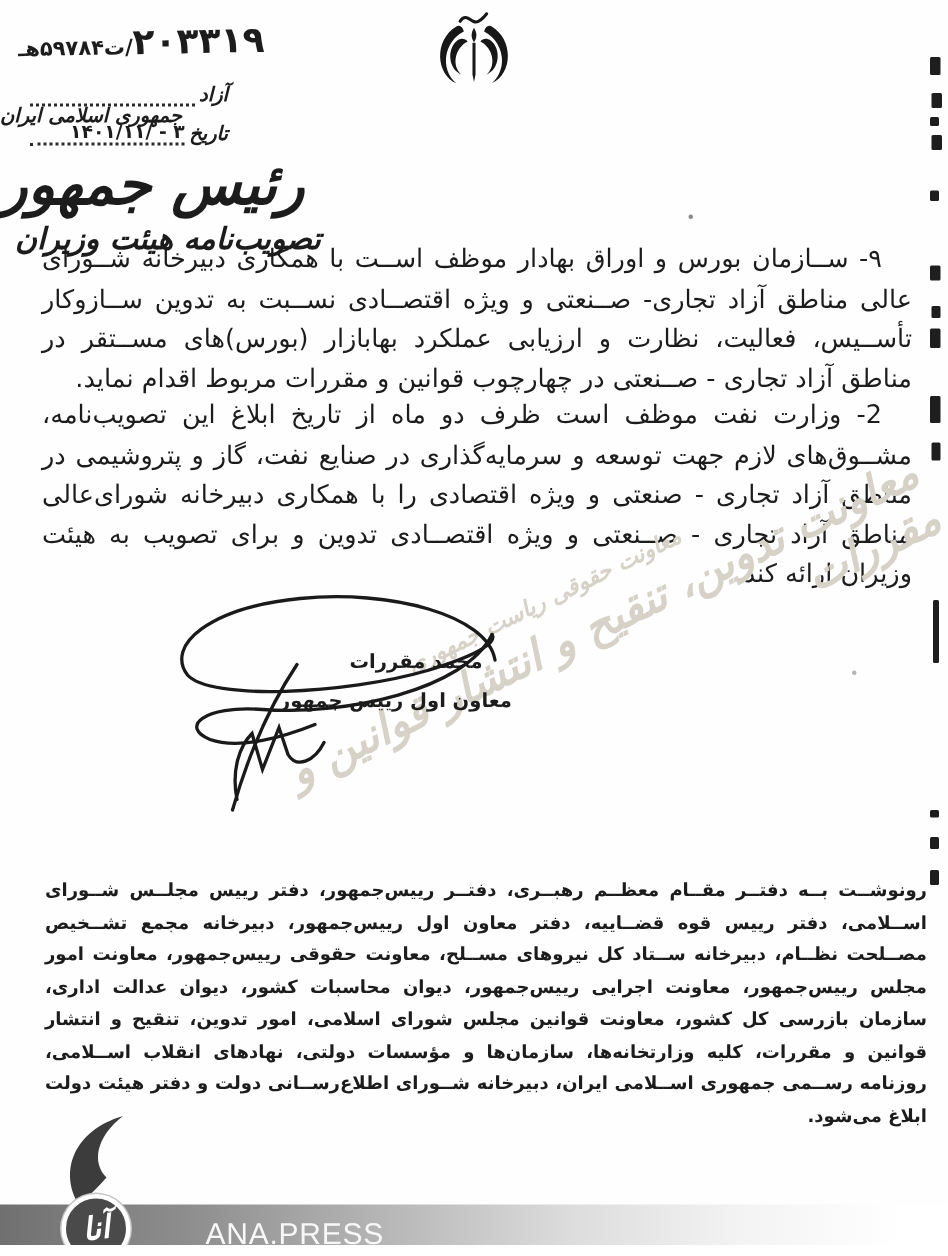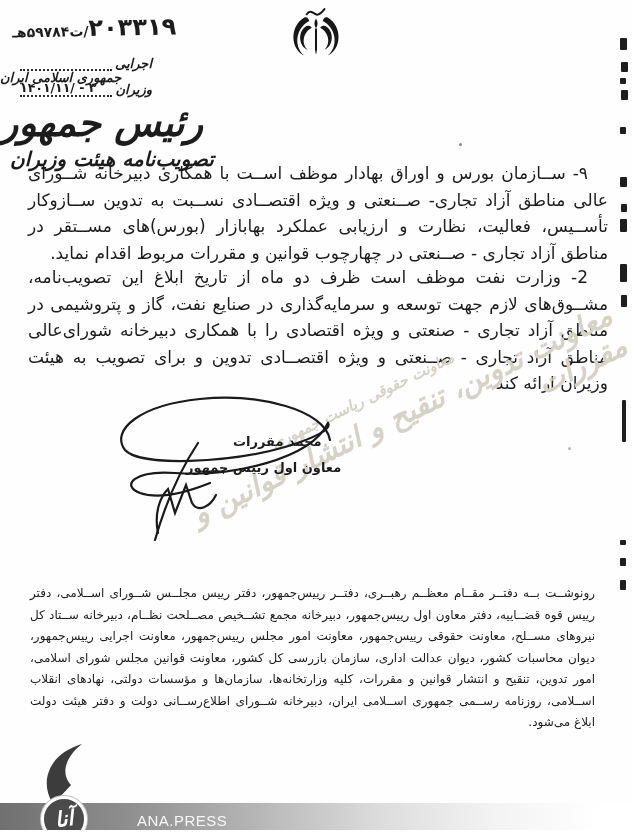--- a/index.html
+++ b/index.html
@@ -9,21 +9,21 @@
     font-family:"DejaVu Sans",sans-serif;
   }
   
   .stamp{position:absolute;top:14px;left:12px;direction:rtl;white-space:nowrap;transform:rotate(-1deg);}
   .stamp .main{font-size:24px;font-weight:bold;letter-spacing:3px;}
   .stamp .suffix{font-size:14px;font-weight:bold;}
   .numdate{position:absolute;top:54px;left:20px;width:132px;direction:rtl;}
   .numdate .row{display:flex;align-items:flex-end;margin-bottom:6px;}
   .numdate .lbl{font-size:13px;font-weight:bold;font-style:italic;padding-left:3px;}
   .numdate .leader{flex:1;border-bottom:2px dotted #2a2a2a;height:15px;}
-  .numdate .leader.val{display:flex;align-items:flex-end;justify-content:flex-end;height:18px;}
+  .numdate .leader.val{display:flex;align-items:flex-end;justify-content:flex-start;height:18px;}
   .ltrvisual{direction:ltr;unicode-bidi:bidi-override;font-size:12.5px;font-weight:bold;white-space:nowrap;}
   
   .hdr{position:absolute;left:0;right:0;top:6px;}
   .emblem{display:block;margin:0 auto;}
   .country{font-size:13px;font-weight:bold;font-style:italic;margin-top:2px;}
   .office{font-size:38px;font-weight:bold;font-style:italic;line-height:1.1;margin-top:18px;}
   .doctype{font-size:20px;font-weight:bold;font-style:italic;margin-top:2px;transform:translateX(10px);}
   
   .body-par{position:absolute;right:24px;left:28px;direction:rtl;text-align:justify;
     font-size:17px;line-height:26.5px;text-indent:20px;margin:0;}
@@ -32,52 +32,52 @@
   
   .watermark{position:absolute;left:100px;top:392px;width:540px;direction:rtl;text-align:right;
     transform:rotate(-26deg);transform-origin:center center;color:#d6d2c7;pointer-events:none;}
   .wm-small{font-size:15px;font-weight:bold;font-style:italic;margin-right:160px;}
   .wm-large{font-size:29px;font-weight:bold;font-style:italic;letter-spacing:2px;margin-top:4px;}
   
   .sig-name{position:absolute;left:233px;top:434px;direction:rtl;font-size:13px;font-weight:bold;white-space:nowrap;}
   .sig-title{position:absolute;left:186px;top:460px;direction:rtl;font-size:13px;font-weight:bold;white-space:nowrap;}
   .sig-scribble{position:absolute;left:80px;top:385px;}
   
-  .footer-par{position:absolute;right:37px;left:30px;top:583px;direction:rtl;text-align:justify;
-    font-size:12px;line-height:21.5px;margin:0;}
+  .footer-par{position:absolute;right:14px;left:30px;top:583px;direction:rtl;text-align:justify;
+    font-size:12px;line-height:21.5px;margin:0;font-weight:bold;}
   
   .edge-mark{position:absolute;background:#1e1e1e;border-radius:1px;}
   .dot-mark{position:absolute;border-radius:50%;}
   
   .press-bar{position:absolute;left:0;bottom:0;width:100%;height:27px;
     background:linear-gradient(to right,#707070 0%,#8e8e8e 20%,#b5b5b5 40%,#dcdcdc 60%,#f3f3f3 78%,#ffffff 95%);}
-  .press-text{position:absolute;left:137px;top:812px;color:#f7f7f7;font-size:15px;letter-spacing:.5px;
+  .press-text{position:absolute;left:137px;top:812px;color:#f7f7f7;font-size:20px;letter-spacing:.5px;
     font-family:"Liberation Sans",sans-serif;}
   .logo-flame{position:absolute;left:40px;top:744px;}
   .logo-circle{position:absolute;left:41px;top:796px;width:46px;height:46px;border-radius:50%;
     background:#4a4a4a;border:3px solid #ffffff;box-shadow:0 0 0 1px #c4c4c4;box-sizing:border-box;
     display:flex;align-items:center;justify-content:center;}
   .logo-circle span{color:#ffffff;font-size:21px;font-weight:bold;font-style:italic;transform:rotate(-8deg);}
 </style>
 </head>
 <body>
 
 <div class="page">
 
   <div class="stamp">
     <span class="main">۲۰۳۳۱۹</span><span class="suffix">/ت۵۹۷۸۴هـ</span>
   </div>
 
   <div class="numdate">
     <div class="row">
-      <span class="lbl">اجرایی</span>
+      <span class="lbl">آزاد</span>
       <span class="leader"></span>
     </div>
     <div class="row">
-      <span class="lbl">وزیران</span>
+      <span class="lbl">تاریخ</span>
       <span class="leader val">
         <span class="ltrvisual">۱۴۰۱/۱۱/ - ۳</span>
       </span>
     </div>
   </div>
 
   <div class="hdr">
     <svg class="emblem" width="54" height="62" viewBox="0 0 64 70">
       <g fill="#171717" stroke="none">
         <path d="M24 16 C8 24 5 46 18 57 C2 50 0 23 18 12 C21 10.5 23 12.5 24 16 Z"></path>

